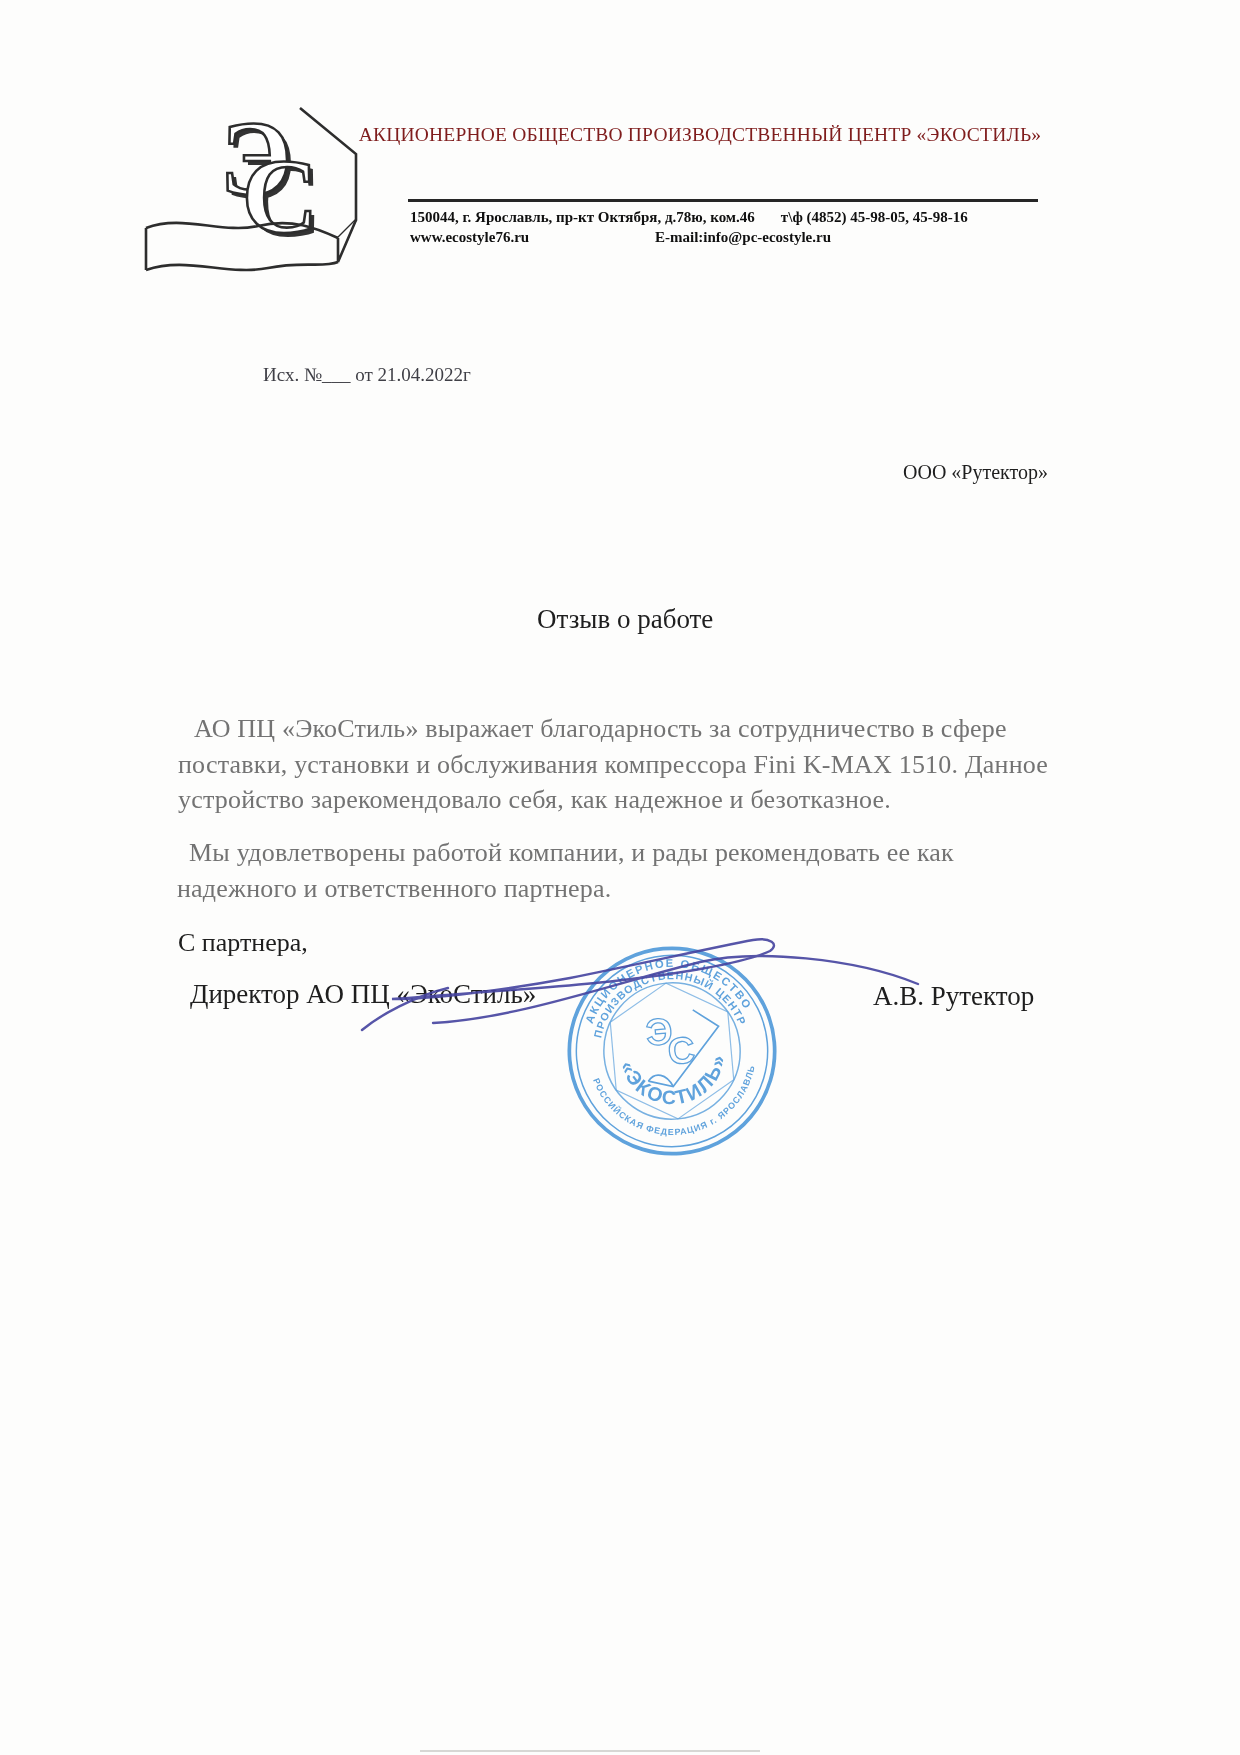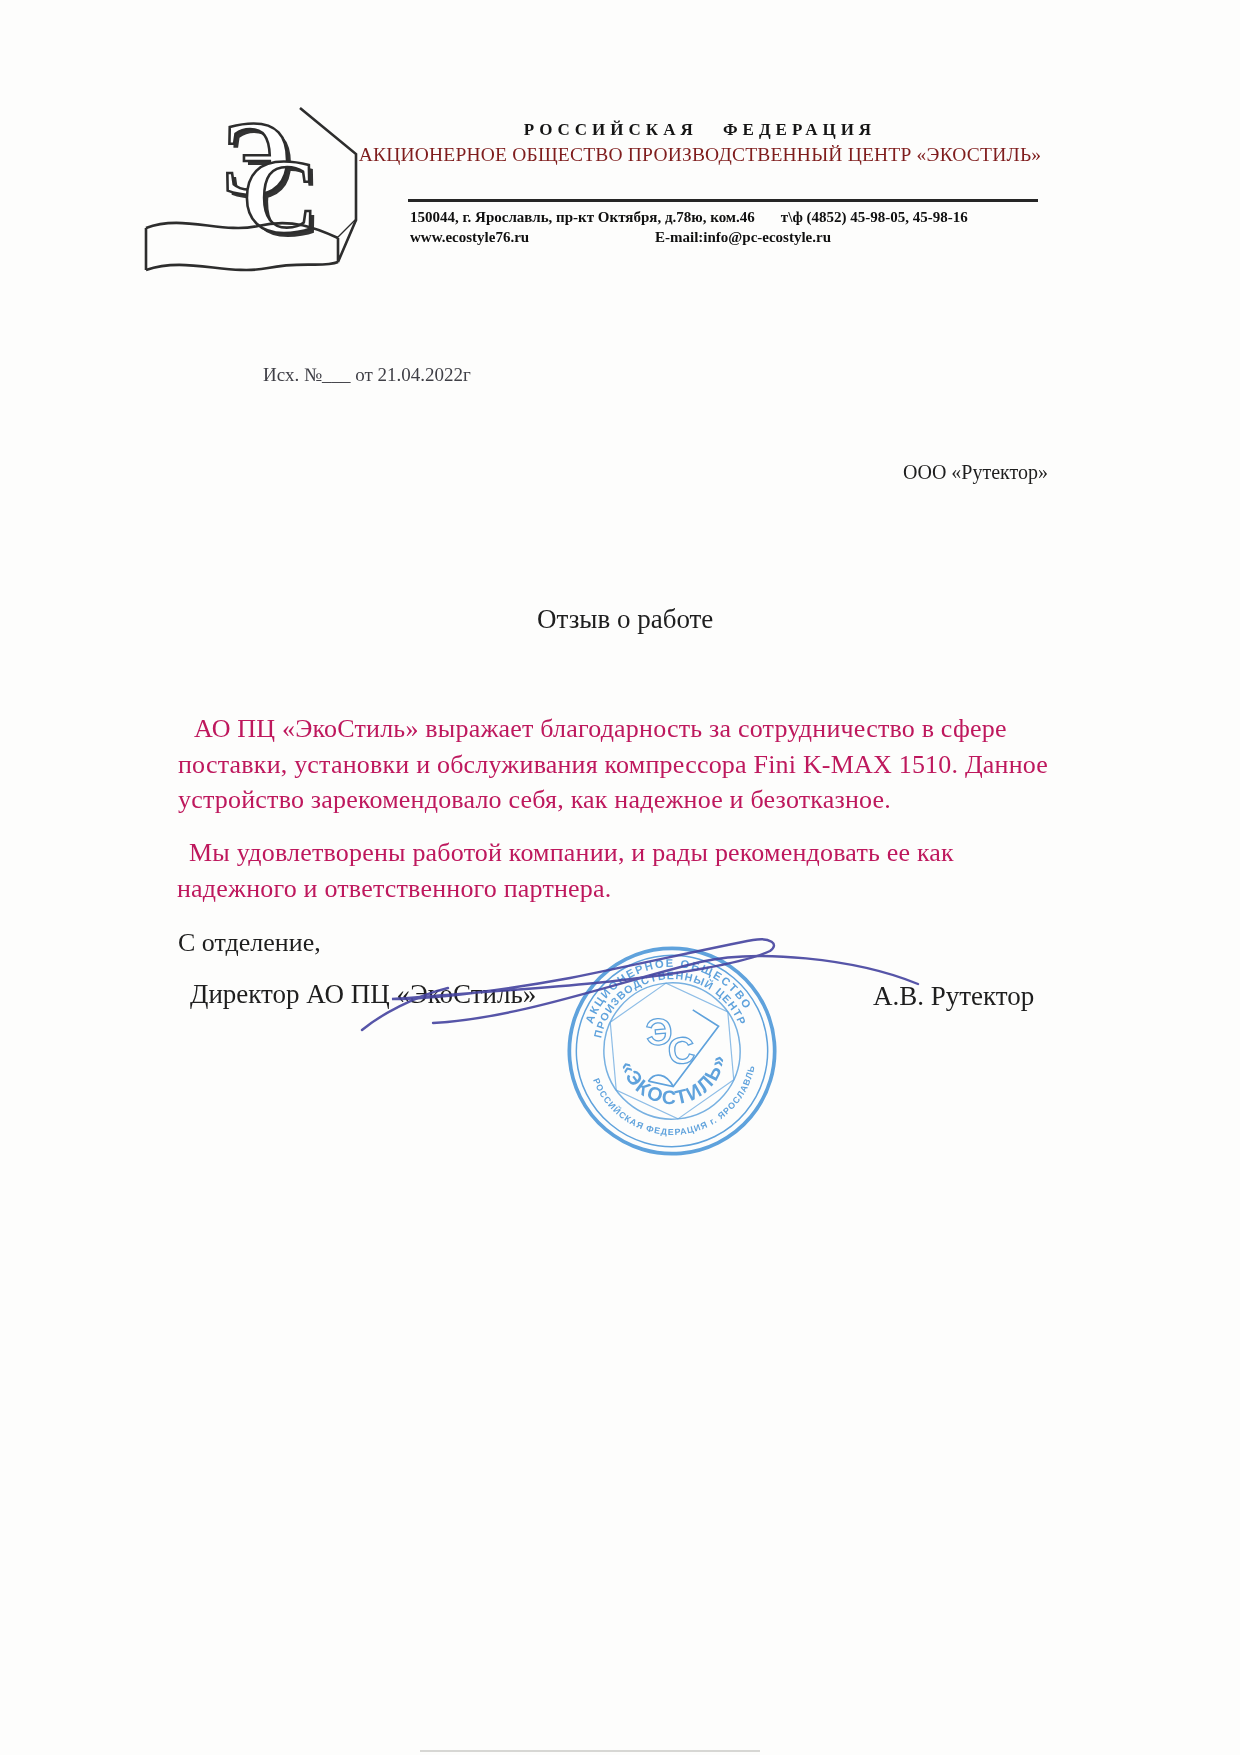--- a/index.html
+++ b/index.html
@@ -21,21 +21,21 @@
   .phone-gap{display:inline-block;width:26px;}
   .email{position:absolute;left:245px;top:0;}
 
   
   .logo{left:140px;top:86px;width:252px;height:200px;color:var(--logo_ink,#2d2d2d);}
 
   .ref-line{left:263px;top:364px;font-family:Liberation Serif, serif;font-size:19px;color:var(--muted,#3f3f46);}
   .recipient{left:903px;top:461px;font-size:20px;text-align:right;}
   .title{left:537px;top:604px;font-size:27px;}
 
-  .para{width:902px;font-size:26px;line-height:35.5px;letter-spacing:.2px;color:#be185d;}
+  .para{width:902px;font-size:26px;line-height:35.5px;letter-spacing:.2px;color:#737373;}
   .p1{left:178px;top:711px;text-indent:16px;}
   .p2{left:177px;top:835px;text-indent:12px;}
   .closing{left:178px;top:928px;font-size:26px;}
   .signer-title{left:190px;top:979px;font-size:27px;z-index:1;}
   .signer-name{left:873px;top:981px;font-size:27px;}
 
   .stamp{left:560px;top:939px;width:224px;height:224px;color:var(--stamp_blue,#4a96d8);
          transform:rotate(-5deg);opacity:.88;z-index:2;}
   .stamp text{font-family:"Liberation Sans",sans-serif;}
   .signature{left:355px;top:933px;width:580px;height:110px;color:var(--sig_ink,#45439f);z-index:3;}
@@ -59,21 +59,20 @@
     <g stroke="currentColor" stroke-width="2.6" fill="#fdfdfc">
       <path d="M160,22 L216,68 L216,134 L198,152" fill="none"></path>
       <path d="M198,152 L198,176 L216,134" fill="#fdfdfc"></path>
       <path d="M6,142 C42,128 82,148 118,140 C152,132 176,142 198,152" fill="none"></path>
       <path d="M6,184 C46,170 88,190 128,182 C162,175 184,182 198,176" fill="none"></path>
       <path d="M6,142 L6,184" fill="none"></path>
     </g>
   </svg>
 
   <div class="abs head-text">
-    <div class="country-line">РОССИЙСКАЯ  ФЕДЕРАЦИЯ</div>
     <div class="company-line">АКЦИОНЕРНОЕ ОБЩЕСТВО ПРОИЗВОДСТВЕННЫЙ ЦЕНТР «ЭКОСТИЛЬ»</div>
   </div>
   <div class="abs divider"></div>
 
   <div class="abs contact">
     <div class="row bold">
       <span>150044, г. Ярославль, пр-кт Октября, д.78ю, ком.46</span><span class="phone-gap"></span><span>т\ф (4852) 45-98-05, 45-98-16</span>
     </div>
     <div class="row bold">
       <span>www.ecostyle76.ru</span>
@@ -82,21 +81,21 @@
   </div>
 
   <div class="abs ref-line">Исх. №___ от 21.04.2022г</div>
 
   <div class="abs recipient">ООО «Рутектор»</div>
 
   <div class="abs title">Отзыв о работе</div>
 
   <div class="abs para p1">АО ПЦ «ЭкоСтиль» выражает благодарность за сотрудничество в сфере поставки, установки и обслуживания компрессора Fini K-MAX 1510. Данное устройство зарекомендовало себя, как надежное и безотказное.</div>
   <div class="abs para p2">Мы удовлетворены работой компании, и рады рекомендовать ее как надежного и ответственного партнера.</div>
-  <div class="abs closing">С отделение,</div>
+  <div class="abs closing">С партнера,</div>
   <div class="abs signer-title">Директор АО ПЦ «ЭкоСтиль»</div>
   <div class="abs signer-name">А.В. Рутектор</div>
 
   <svg class="abs stamp" viewBox="0 0 240 240" fill="none">
     <defs>
       <path id="arcTop1" d="M30,120 A90,90 0 0 1 210,120"></path>
       <path id="arcTop2" d="M43,120 A77,77 0 0 1 197,120"></path>
       <path id="arcBotBig" d="M63,120 A57,57 0 0 0 177,120"></path>
       <path id="arcBotSmall" d="M30,120 A90,90 0 0 0 210,120"></path>
     </defs>

